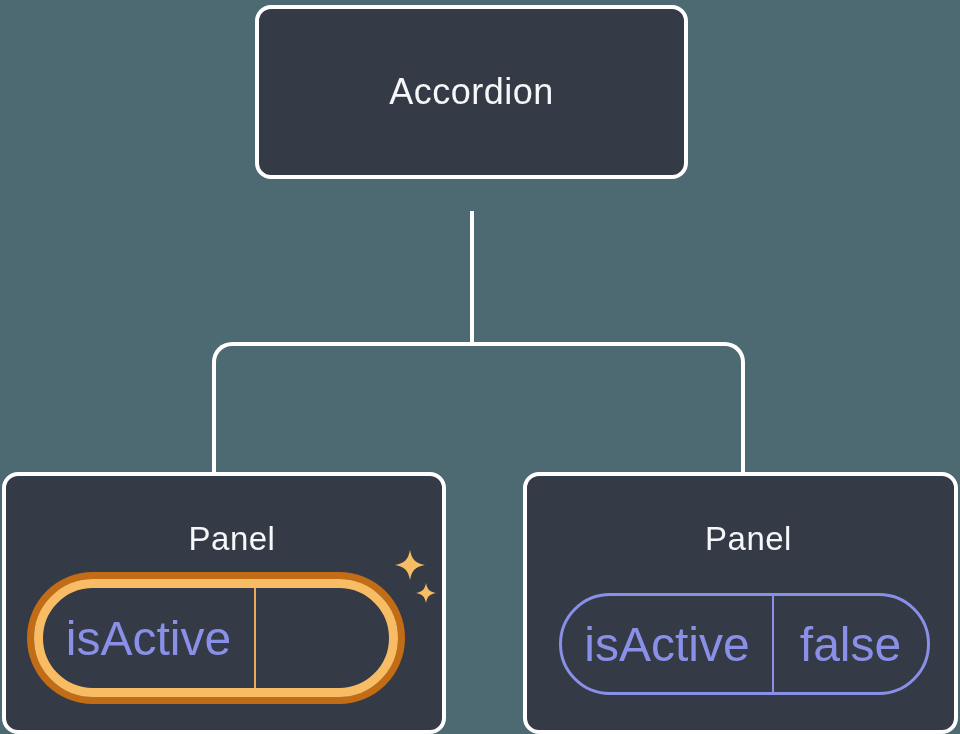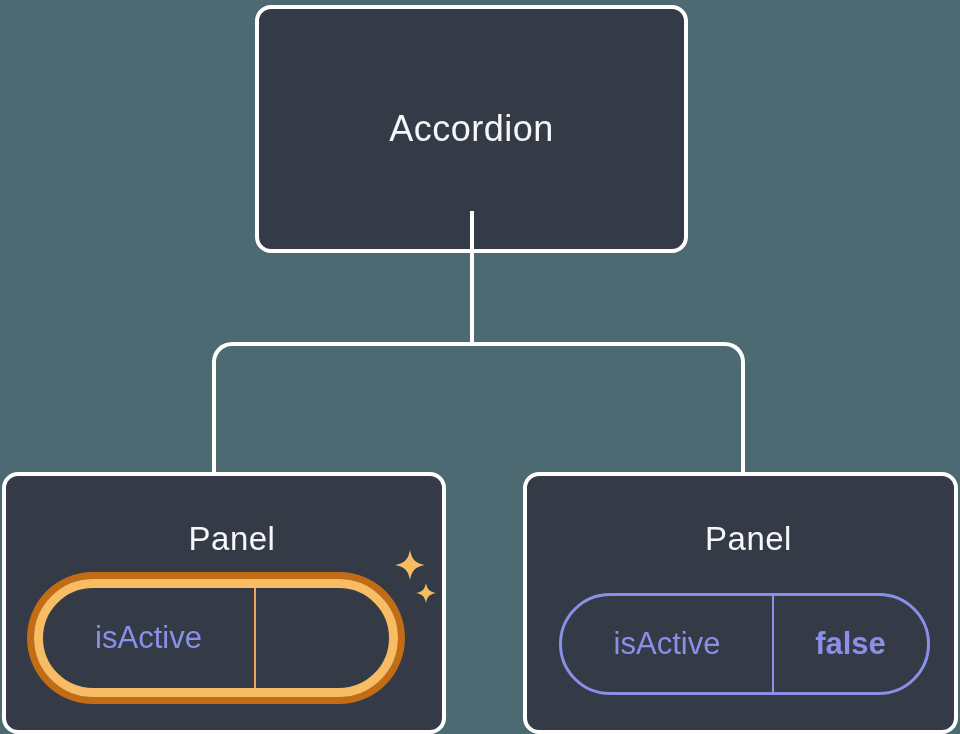--- a/index.html
+++ b/index.html
@@ -23,21 +23,21 @@
     background:var(--background);
     overflow:hidden;
   }
   .node{
     position:absolute;
     background:var(--node-fill);
     border:4px solid var(--node-border);
     border-radius:16px;
   }
   .node-accordion{
-    left:255px;top:5px;width:433px;height:248px;
+    left:255px;top:5px;width:433px;height:174px;
     display:flex;align-items:center;justify-content:center;
   }
   .accordion-label{
     color:var(--text-primary);
     font-size:36px;font-weight:500;letter-spacing:.5px;
   }
   .connector{position:absolute;}
   .connector-stem{
     left:470px;top:211px;width:4px;height:133px;
     background:var(--node-border);
@@ -70,26 +70,26 @@
     border:9px solid var(--highlight-orange);
     box-shadow:0 0 0 7px var(--highlight-orange-dark);
   }
   .pill-inactive{
     left:32px;top:117px;width:371px;height:102px;
     border:3px solid var(--state-purple);
   }
   .pill-cell{
     display:flex;align-items:center;justify-content:center;
     color:var(--state-purple);
-    font-size:31px;
+    font-size:48px;
   }
   .pill-active .cell-name{width:211px;}
   .pill-active .cell-value{width:133px;font-weight:700;}
   .pill-inactive .cell-name{width:210px;}
-  .pill-inactive .cell-value{width:153px;font-weight:bold;}
+  .pill-inactive .cell-value{width:153px;}
   .pill-divider{width:2px;align-self:stretch;}
   .divider-orange{background:var(--highlight-orange-divider);}
   .divider-purple{background:var(--state-purple);}
   .sparkle{position:absolute;}
   .sparkle svg{display:block;width:100%;height:100%;}
   .sparkle-large{left:389px;top:74px;width:30px;height:30px;}
   .sparkle-small{left:410px;top:107px;width:20px;height:20px;}
 </style>
 </head>
 <body>

